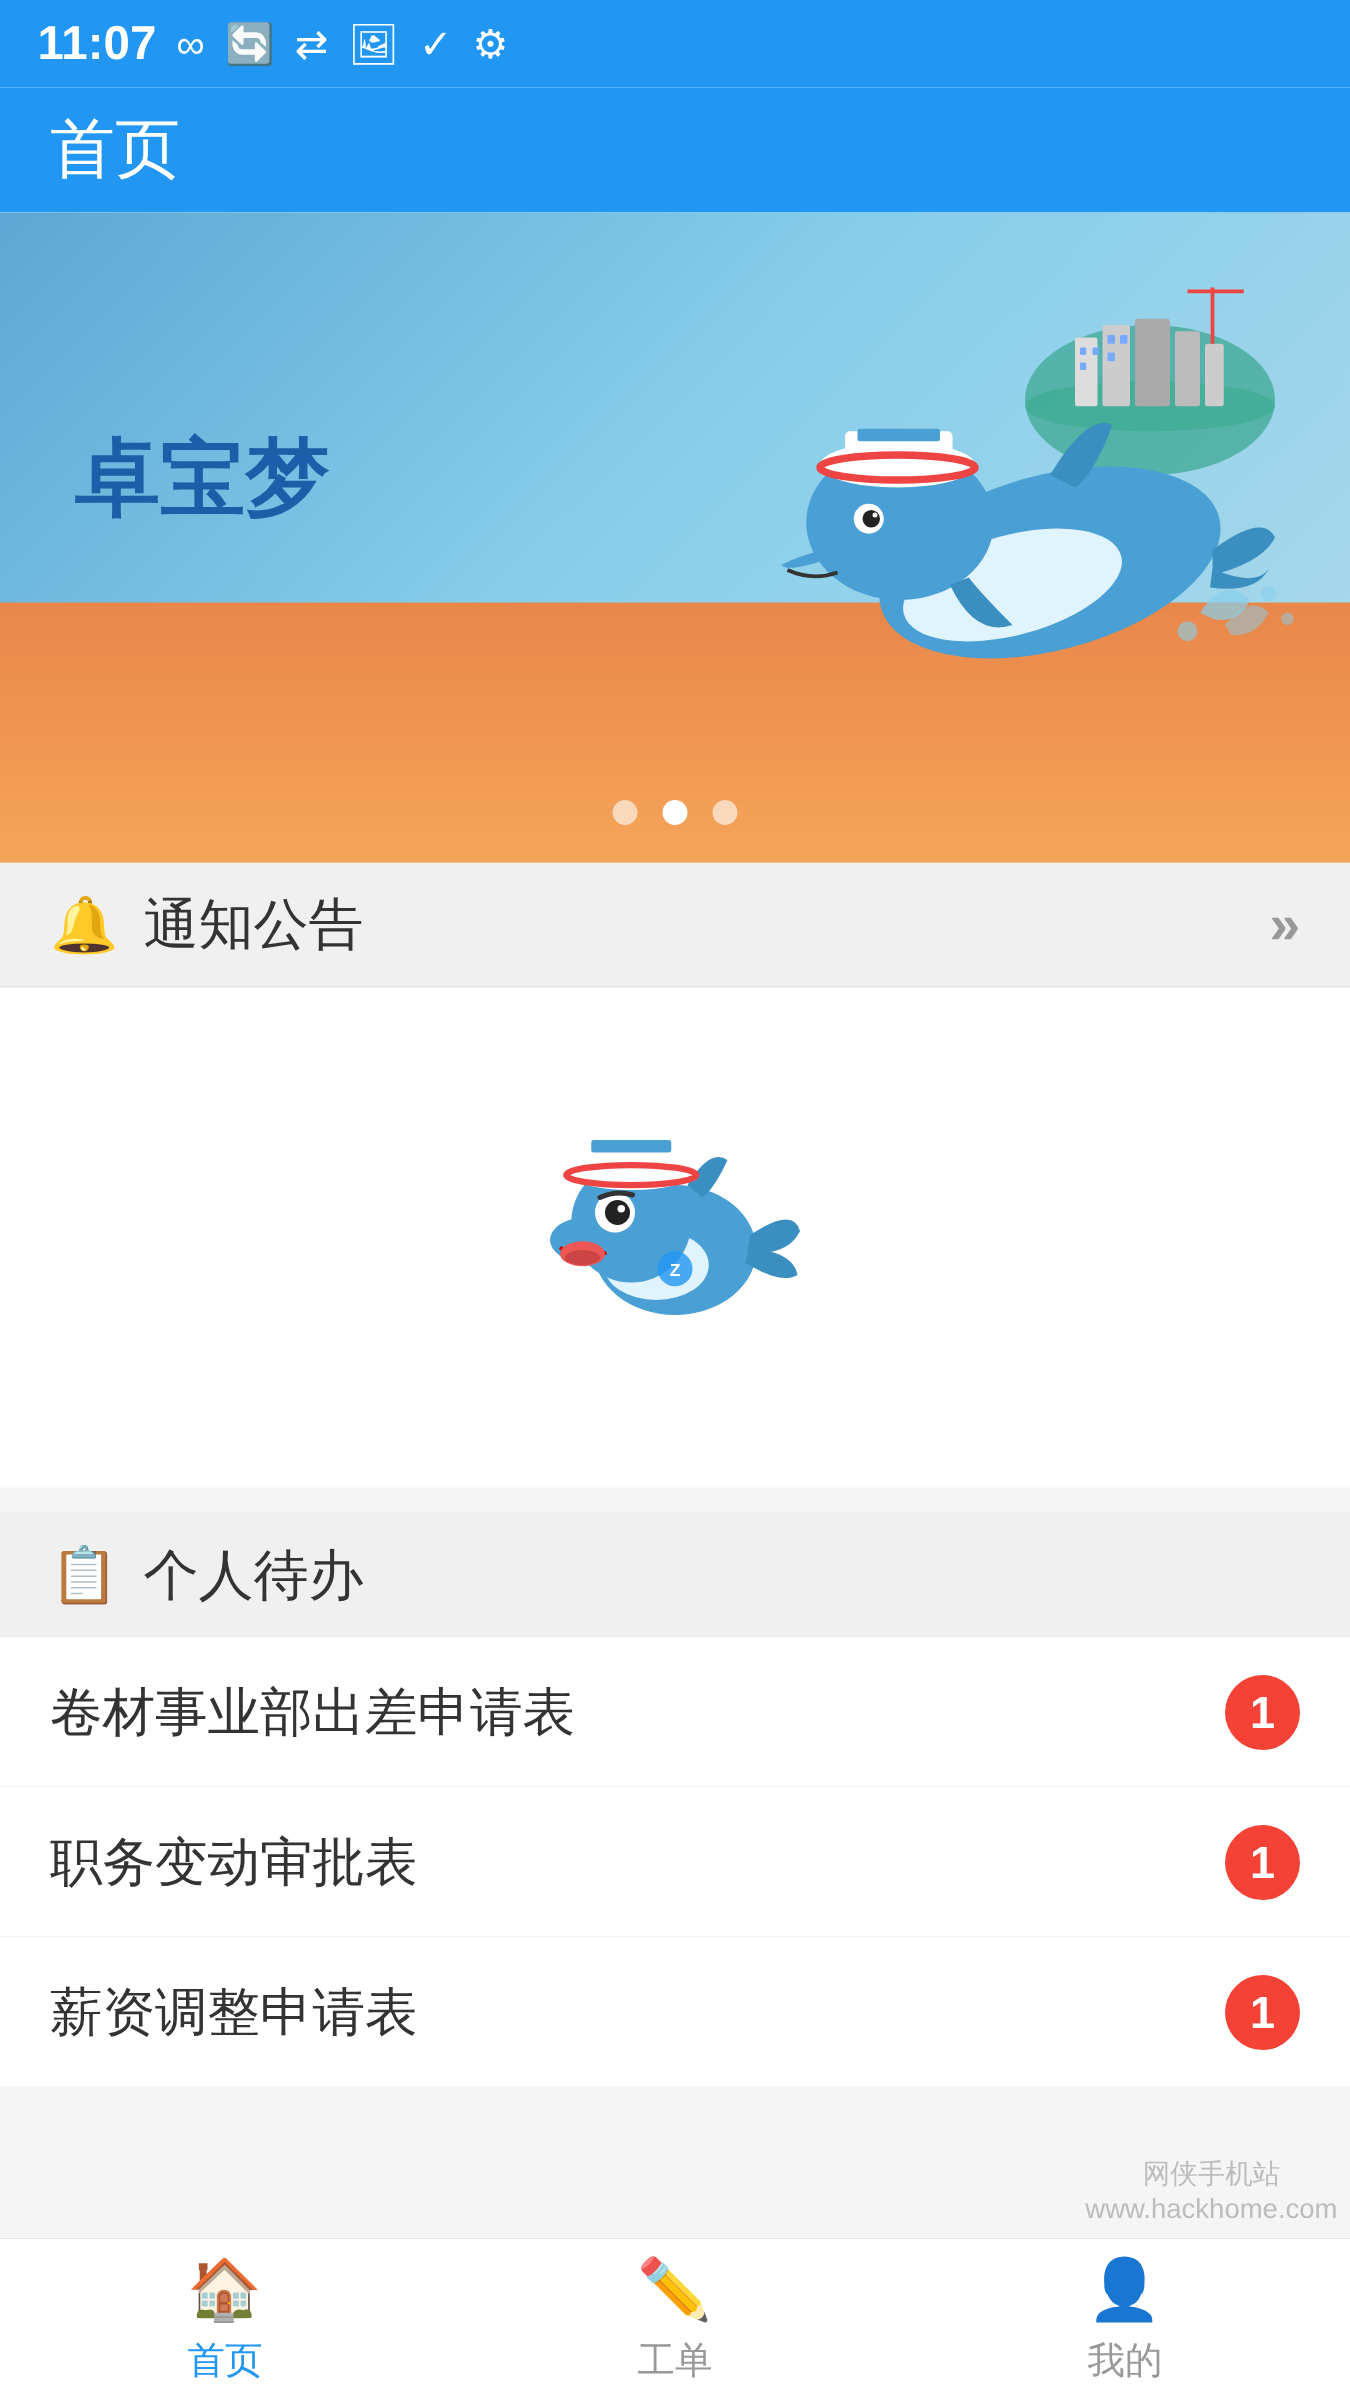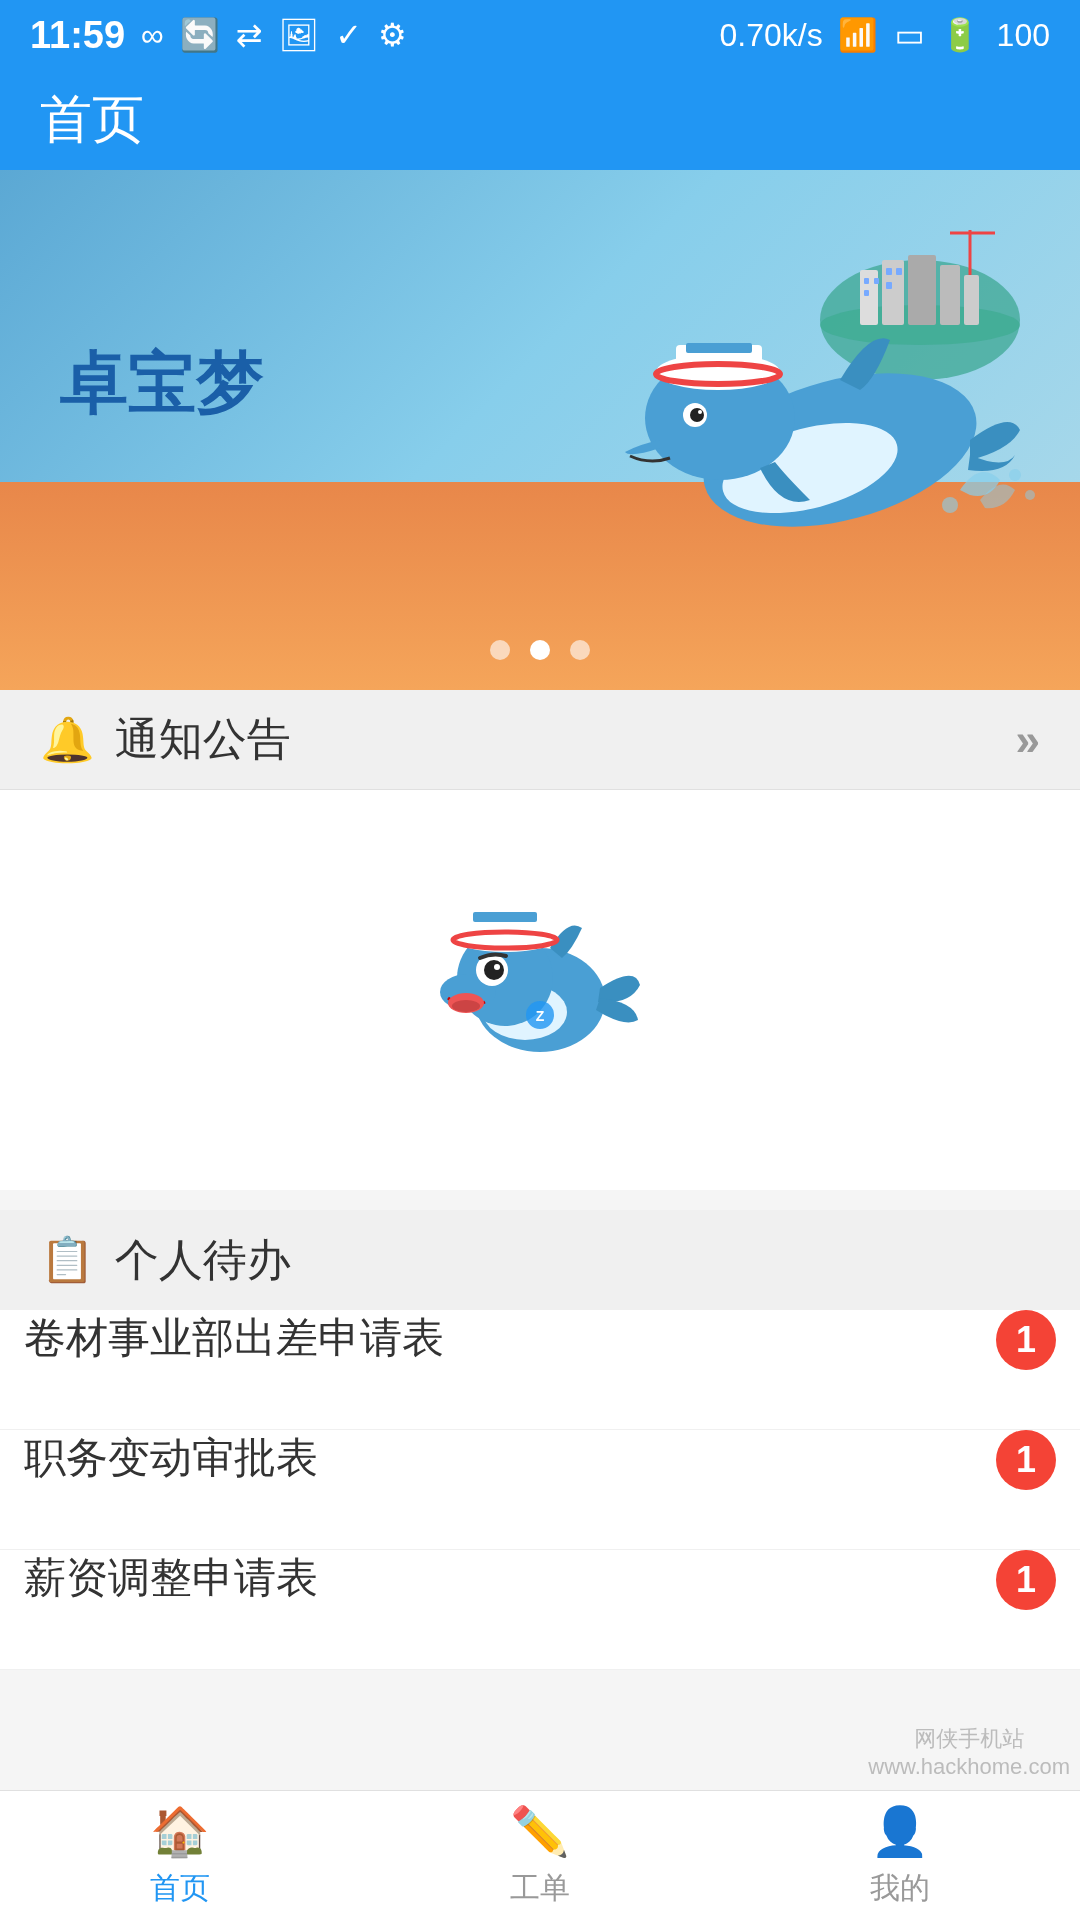--- a/index.html
+++ b/index.html
@@ -189,23 +189,23 @@
       color: #333;
       font-weight: 500;
     }
 
     
     .todo-list {
       background: white;
     }
     .todo-item {
       display: flex;
-      align-items: flex-start;
+      align-items: center;
       justify-content: space-between;
-      padding: 0 24px;
+      padding: 0 40px;
       height: 120px;
       border-bottom: 1px solid #f0f0f0;
       background: white;
     }
     .todo-item-name {
       font-size: 42px;
       color: #333;
     }
     .todo-badge {
       background: #f44336;
@@ -270,35 +270,28 @@
     }
 
     
     .bottom-spacer { height: 130px; }
   </style>
 </head>
 <body>
 
 <div class="status-bar">
   <div class="status-left">
-    <span class="status-time">11:59</span>
+    <span class="status-time">11:07</span>
     <span>∞</span>
     <span>🔄</span>
     <span>⇄</span>
     <span>🖼</span>
     <span>✓</span>
     <span>⚙</span>
   </div>
-  <div class="status-right">
-    <span>0.70k/s</span>
-    <span>📶</span>
-    <span>▭</span>
-    <span>🔋</span>
-    <span>100</span>
-  </div>
 </div>
 
 <div class="app-header">
   <span class="app-header-title">首页</span>
 </div>
 
 <div class="banner-container">
   <div class="banner-content">
 
     <div class="banner-sky"></div>

